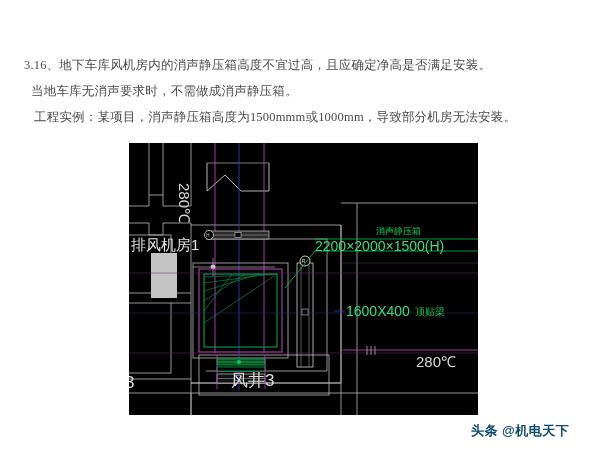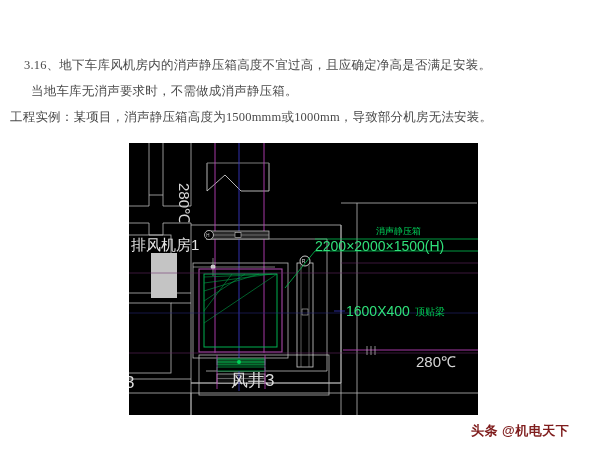--- a/index.html
+++ b/index.html
@@ -24,21 +24,21 @@
   }
   .doc-line {
     color: #4a4a4a;
     font-size: 12.5px;
     line-height: 26px;
     white-space: nowrap;
     letter-spacing: 0.2px;
   }
   .doc-line.l1 { padding-left: 24px; }
   .doc-line.l2 { padding-left: 31px; }
-  .doc-line.l3 { padding-left: 10px; }
+  .doc-line.l3 { padding-left: 34px; }
 
   
   .cad-frame {
     position: absolute;
     left: 129px;
     top: 143px;
     width: 349px;
     height: 272px;
     background: #000000;
     overflow: hidden;
@@ -50,21 +50,21 @@
   }
 
   
   .watermark {
     position: absolute;
     left: 471px;
     top: 422px;
     font-family: "Liberation Sans", "DejaVu Sans", sans-serif;
     font-size: 13px;
     font-weight: bold;
-    color: #7f1d1d;
+    color: #0c4a6e;
     white-space: nowrap;
     letter-spacing: 0.5px;
     text-align: center;
   }
 </style>
 </head>
 <body>
 
 <div class="doc-text">
   <div class="doc-line l1">3.16、地下车库风机房内的消声静压箱高度不宜过高，且应确定净高是否满足安装。</div>

